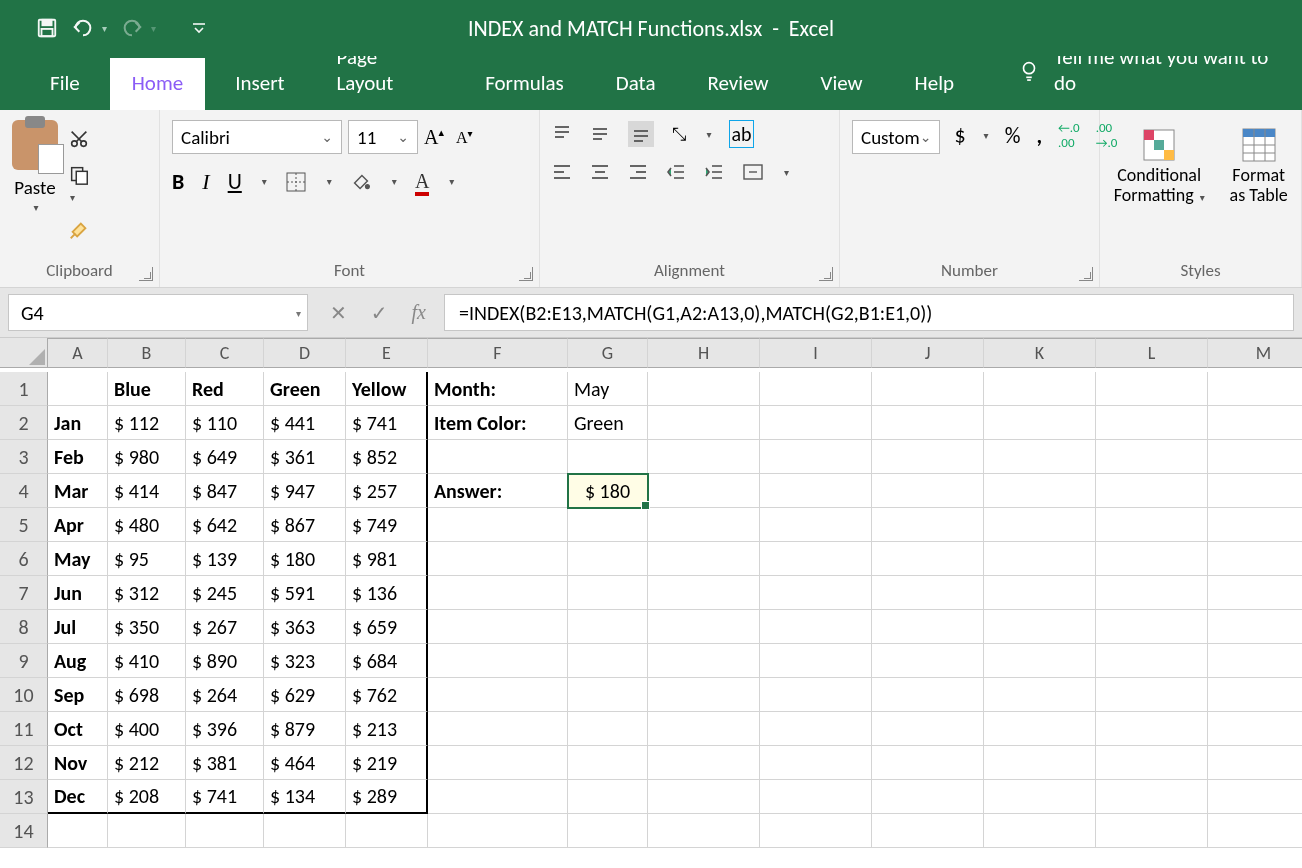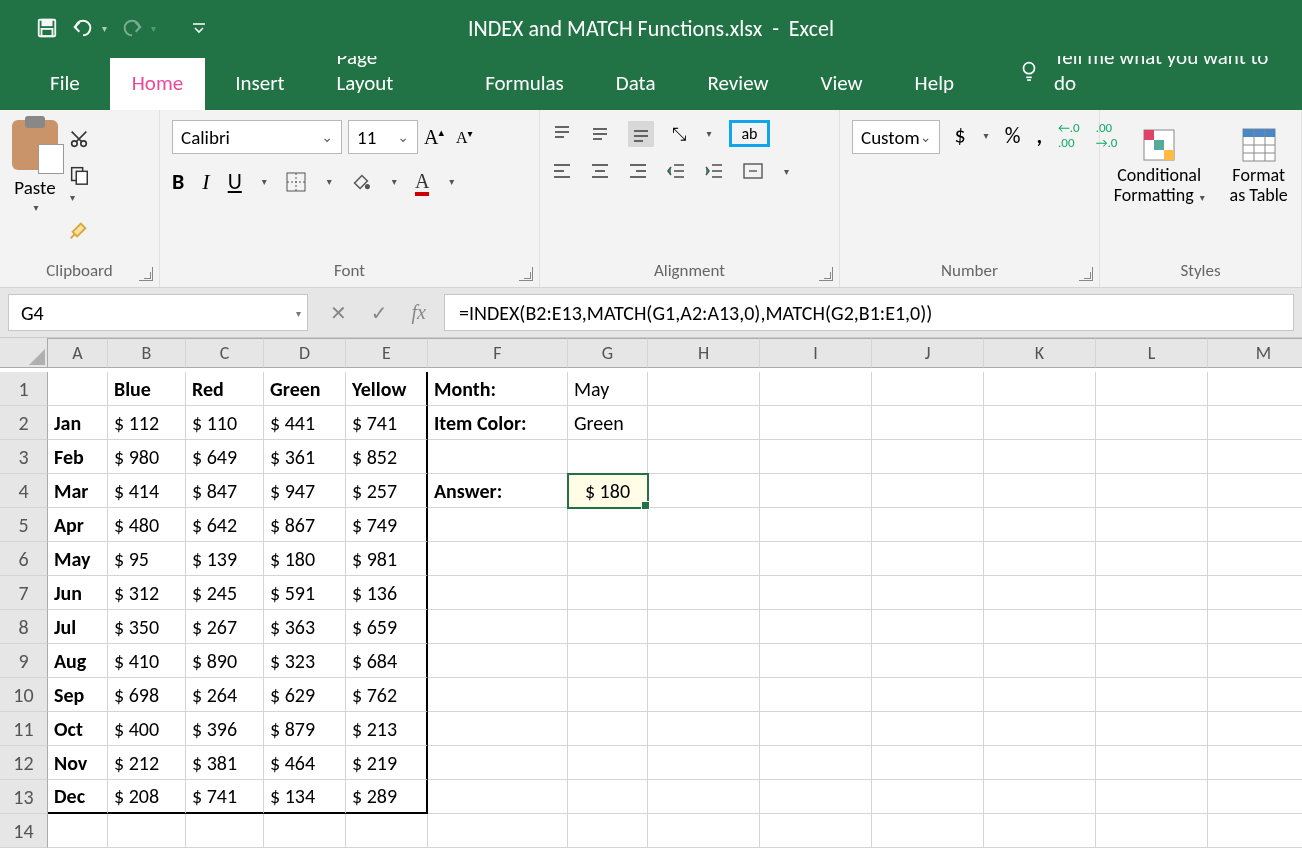--- a/index.html
+++ b/index.html
@@ -9,21 +9,21 @@
 .titlebar { height: 56px; background: #217346; display: flex; align-items: center; color: #fff; position: relative; }
 .qat { display: flex; align-items: center; gap: 14px; padding-left: 36px; }
 .qat .ic { width: 22px; height: 22px; display:inline-flex; align-items:center; justify-content:center; opacity:.95;}
 .qat .sep-drop { font-size: 10px; color: #a7cdbb; margin-left:-6px;}
 .title { position:absolute; left:50%; transform:translateX(-50%); font-size: 22px; font-weight:400;}
 .title .app { color:#fff; }
 
 
 .tabs { height: 54px; background: #217346; display:flex; align-items:flex-end; padding-left: 28px; gap: 8px; color:#fff; font-size: 21px;}
 .tab { padding: 12px 22px 14px; cursor:default; }
-.tab.active { background:#fff; color:#ec4899;text-align:center; }
+.tab.active { background:#fff; color:#8b5cf6;text-align:center; }
 .tellme { display:flex; align-items:center; gap:14px; padding: 0 22px 14px 34px; font-size:21px;}
 .bulb { width:22px; height:22px; }
 
 
 .ribbon { background:#f3f3f3; border-bottom:1px solid #d4d4d4; height: 178px; display:flex; }
 .group { border-right:1px solid #e1e1e1; padding: 10px 12px 2px; display:flex; flex-direction:column; justify-content:space-between; position:relative;}
 .group-label { text-align:center; font-size:17px; color:#666; padding-bottom:4px;}
 .group-body { flex:1; display:flex; align-items:flex-start; gap:10px;}
 .launcher { position:absolute; right:6px; bottom:6px; width:14px; height:14px; border:1px solid #888; border-top:none; border-left:none; }
 .launcher::after{content:"";position:absolute;right:-1px;bottom:-1px;width:6px;height:6px;border-right:1px solid #888;border-bottom:1px solid #888; transform:translate(-2px,-2px) rotate(0);}
@@ -224,21 +224,21 @@
           </span>
         <span style="background:#d8d8d8;padding:3px">
             <svg width="20" height="20" stroke="#555" stroke-width="1.8">
               <line x1="3" y1="7" x2="17" y2="7"></line>
               <line x1="3" y1="12" x2="17" y2="12"></line>
               <line x1="3" y1="17" x2="12" y2="17"></line>
             </svg>
           </span>
         <span style="font-size:18px">⤡</span>
           <span class="drop-ar">▾</span>
-        <span style="font-size:16px;border:3px solid #0ea5e9;padding:1px 9px">ab</span>
+        <span style="font-size:20px;border:1px solid #0ea5e9;padding:1px 1px">ab</span>
       </div>
       <div style="display:flex;gap:18px;align-items:center">
         <span>
             <svg width="20" height="20" stroke="#555" stroke-width="1.8">
               <line x1="2" y1="4" x2="18" y2="4"></line>
               <line x1="2" y1="10" x2="12" y2="10"></line>
               <line x1="2" y1="16" x2="18" y2="16"></line>
             </svg>
           </span>
         <span>

